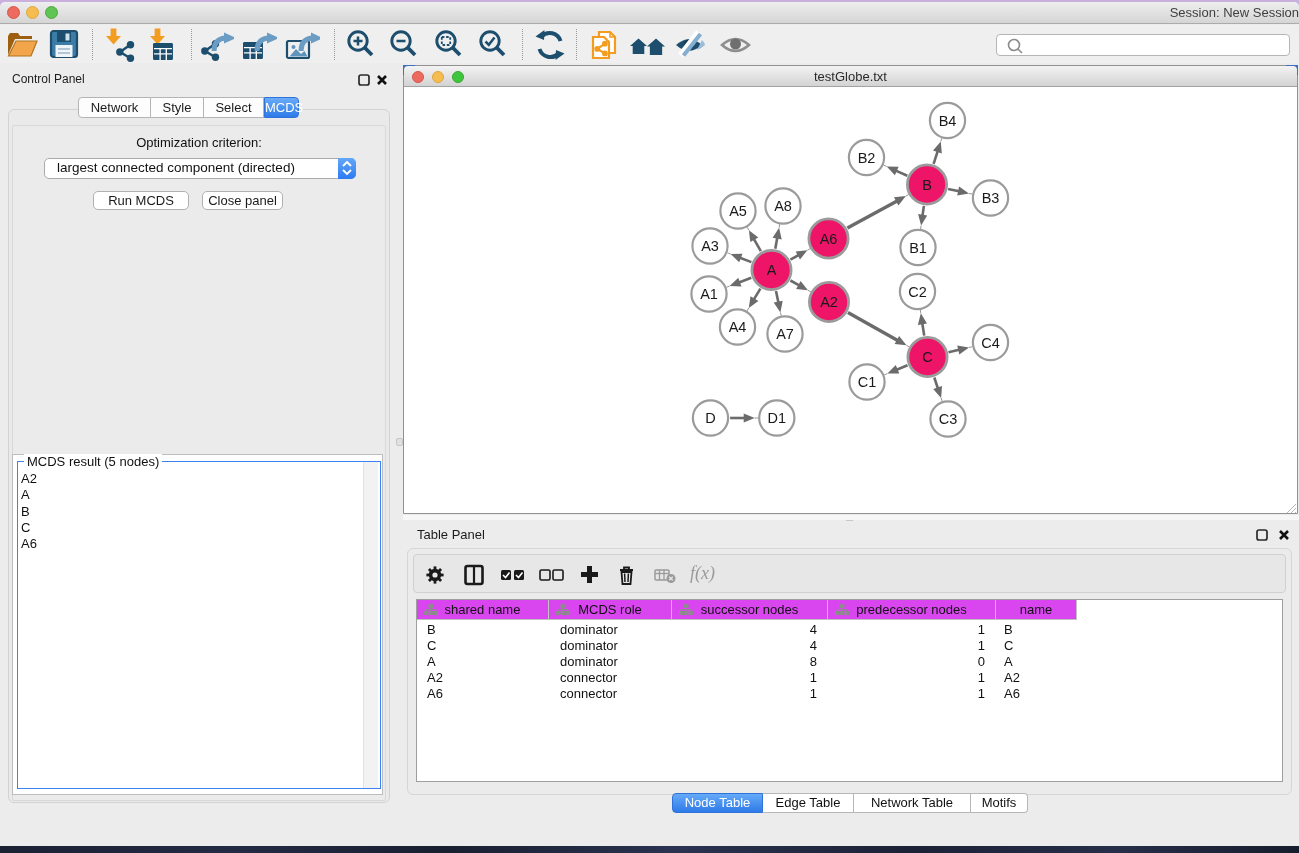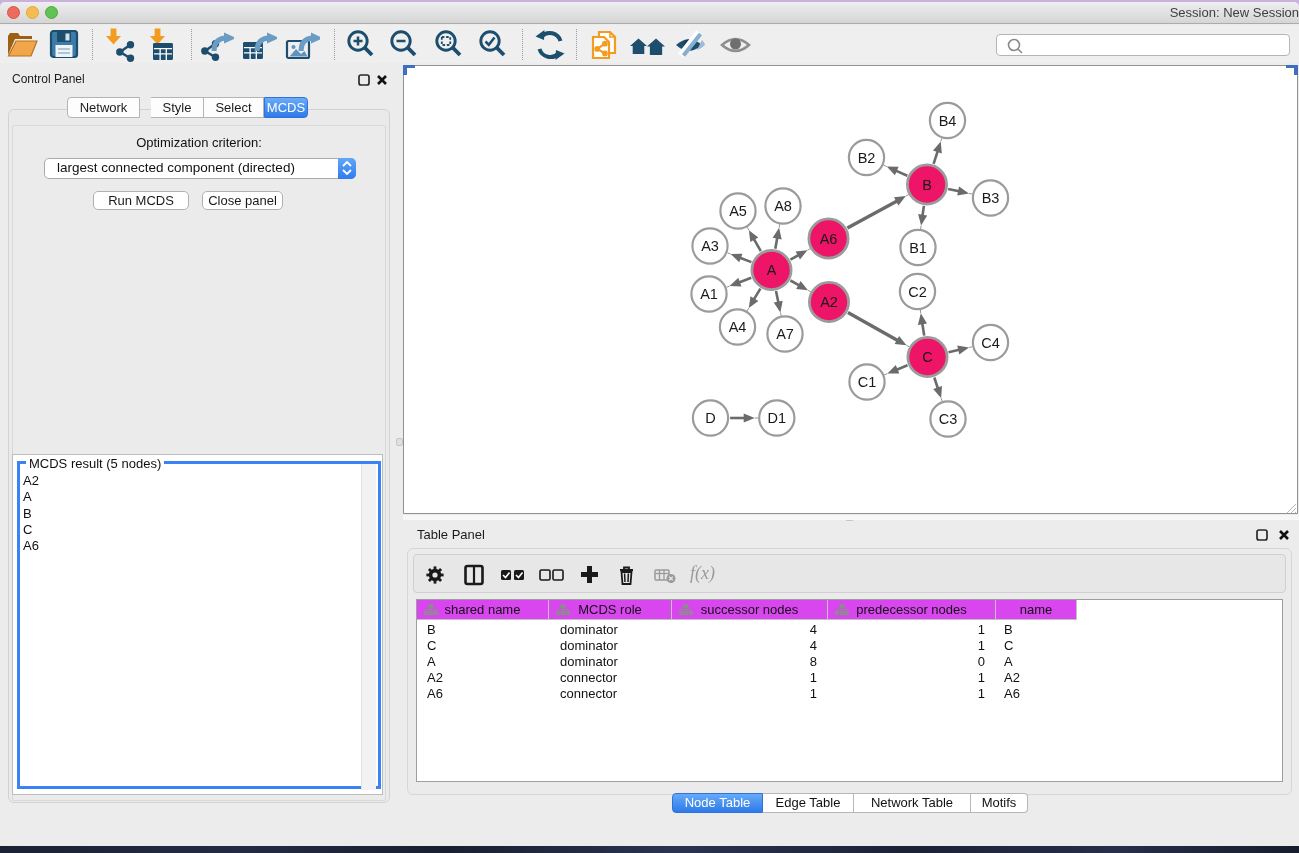--- a/index.html
+++ b/index.html
@@ -16,21 +16,21 @@
 #search{position:absolute;left:996px;top:9px;width:294px;height:22px;background:#fff;border:1px solid #b5b5b5;border-radius:4px;}
 #main{position:absolute;left:0;top:61px;width:1299px;height:752px;background:#ececec;}
 #statusbar{position:absolute;left:0;top:813px;width:1299px;height:33px;background:#ececec;border-top:1px solid #c2c2c2;}
 
 #cp-title{position:absolute;left:12px;top:9px;font-size:12px;color:#1c1c1c;}
 .tab{position:absolute;z-index:6;height:21px;background:#fdfdfd;border:1px solid #b4b4b4;font-size:13px;color:#1c1c1c;text-align:center;line-height:19px;}
 #cp-box{position:absolute;left:8px;top:46px;width:382px;height:694px;background:#eaeaea;border:1px solid #d2d2d2;border-radius:6px;}
 #cp-inner{position:absolute;left:3px;top:15px;width:374px;height:676px;background:#ebebeb;border:1px solid #d8d8d8;border-radius:2px;}
 .btn{position:absolute;background:#fff;border:1px solid #b1b1b1;border-radius:5px;font-size:13px;color:#1a1a1a;text-align:center;}
 #cp-white{position:absolute;left:-1px;top:328px;width:371px;height:341px;background:#fff;border:1px solid #bdbdbd;}
-#fieldset{position:absolute;left:4px;top:6px;width:364px;height:328px;border:3px solid #3b82f6;}
+#fieldset{position:absolute;left:4px;top:6px;width:364px;height:328px;border:1px solid #3b82f6;}
 
 #netwin{position:absolute;left:403px;top:2px;width:895px;height:449px;background:#fff;border:1px solid #919191;border-radius:5px 5px 0 0;}
 #nw-title{position:absolute;left:0;top:0;width:100%;height:21px;background:linear-gradient(#f3f3f3,#d3d3d3);border-bottom:1px solid #a3a3a3;border-radius:4px 4px 0 0;}
 .tl2{position:absolute;top:4.5px;width:12px;height:12px;border-radius:50%;}
 
 #tp-title{position:absolute;left:417px;top:464px;font-size:13px;color:#1c1c1c;}
 #tp-box{position:absolute;left:407px;top:485px;width:885px;height:247px;background:#ebebeb;border:1px solid #d6d6d6;border-radius:6px;}
 #tp-toolbar{position:absolute;left:5px;top:5px;width:873px;height:39px;background:#e7e7e7;border:1px solid #d0d0d0;border-radius:4px;}
 #tbl{position:absolute;left:8px;top:50px;width:867px;height:183px;background:#fff;border:1px solid #9e9e9e;}
 .th{position:absolute;top:0;height:19px;background:#d946ef;border-right:1px solid #c3c3c3;font-size:13px;color:#111;text-align:center;line-height:19px;}
@@ -212,24 +212,24 @@
         </svg>
       </div>
   </div>
   <div id="main">
 
     <div id="cp-title">Control Panel</div>
     <svg class="abs" style="left:358px;top:11px" width="32" height="14">
         <rect x="1" y="1" width="10" height="10" rx="2" fill="none" stroke="#2a2a2a" stroke-width="1.7"></rect>
         <path d="M20 2 L28 10 M28 2 L20 10" stroke="#111" stroke-width="2.6"></path>
       </svg>
-    <div class="tab" style="left:67px;top:34px;width:73px;border-radius:4px 0 0 4px;">Network</div>
+    <div class="tab" style="left:78px;top:34px;width:73px;border-radius:4px 0 0 4px;">Network</div>
     <div class="tab" style="left:151px;top:34px;width:53px;border-left:none;">Style</div>
     <div class="tab" style="left:204px;top:34px;width:60px;border-left:none;">Select</div>
-    <div class="tab" style="left:264px;top:34px;width:44px;border:1px solid #2f72d8;border-radius:0 4px 4px 0;background:linear-gradient(#6aacf8,#2e7ae8);color:#fff;">MCDS</div>
+    <div class="tab" style="left:264px;top:34px;width:35px;border:1px solid #2f72d8;border-radius:0 4px 4px 0;background:linear-gradient(#6aacf8,#2e7ae8);color:#fff;">MCDS</div>
     <div id="cp-box">
         <div id="cp-inner">
       <div style="position:absolute;left:0;top:9px;width:100%;text-align:center;font-size:13px;color:#111;">Optimization criterion:</div>
       <div class="abs" style="left:31px;top:32px;width:312px;height:21px;background:#fff;border:1px solid #ababab;border-radius:5px;">
         <div style="position:absolute;left:12px;top:1px;font-size:13.5px;color:#111;">largest connected component (directed)</div>
         <div style="position:absolute;right:-1px;top:-1px;width:18px;height:21px;background:linear-gradient(#64a7f8,#2d7bf2);border-radius:0 5px 5px 0;">
         <svg width="18" height="20">
                 <path d="M5 8 L9 4 L13 8" fill="none" stroke="#fff" stroke-width="1.8"></path>
                 <path d="M5 12 L9 16 L13 12" fill="none" stroke="#fff" stroke-width="1.8"></path>
               </svg></div>
@@ -249,20 +249,26 @@
     <div class="abs" style="left:396px;top:375px;width:7px;height:8px;background:#e0e0e0;border:1px solid #c6c6c6;border-radius:2px;"></div>
     <div class="abs" style="left:845px;top:452px;width:9px;height:6px;background:#e0e0e0;border:1px solid #c6c6c6;border-radius:2px;"></div>
 
     <div id="netwin">
       <svg class="abs" style="left:-1px;top:-1px" width="12" height="10">
           <path d="M0 10 L0 0 L12 0 L12 3 L4 3 L4 10 Z" fill="#3f6fbe"></path>
         </svg>
       <svg class="abs" style="right:-1px;top:-1px" width="12" height="10">
           <path d="M12 10 L12 0 L0 0 L0 3 L8 3 L8 10 Z" fill="#3f6fbe"></path>
         </svg>
+      <div id="nw-title">
+        <div class="tl2" style="left:8px;background:#ed6a5e;border:.5px solid #d7564c;"></div>
+        <div class="tl2" style="left:28px;background:#f5bd4f;border:.5px solid #dfa63d;"></div>
+        <div class="tl2" style="left:48px;background:#3fc63f;border:.5px solid #3aa735;"></div>
+        <div style="position:absolute;top:3px;width:100%;text-align:center;font-size:13px;color:#2a2a2a;">testGlobe.txt</div>
+      </div>
       <svg class="abs" style="left:0;top:21px" width="893" height="426">
 <line x1="347.3" y1="190.7" x2="335.0" y2="195.5" stroke="#6b6b6b" stroke-width="2.6"></line>
 <line x1="325.6" y1="199.1" x2="322.4" y2="200.3" stroke="#8a8a8a" stroke-width="0.9"></line>
 <polygon points="325.6,199.1 334.3,190.8 337.5,199.4" fill="#6b6b6b"></polygon>
 <line x1="347.4" y1="175.1" x2="335.9" y2="170.7" stroke="#6b6b6b" stroke-width="2.6"></line>
 <line x1="326.6" y1="167.0" x2="323.3" y2="165.8" stroke="#8a8a8a" stroke-width="0.9"></line>
 <polygon points="326.6,167.0 338.5,166.7 335.2,175.3" fill="#6b6b6b"></polygon>
 <line x1="356.4" y1="201.6" x2="349.9" y2="212.4" stroke="#6b6b6b" stroke-width="2.6"></line>
 <line x1="344.8" y1="221.0" x2="343.0" y2="224.0" stroke="#8a8a8a" stroke-width="0.9"></line>
 <polygon points="344.8,221.0 346.5,209.2 354.4,213.9" fill="#6b6b6b"></polygon>

